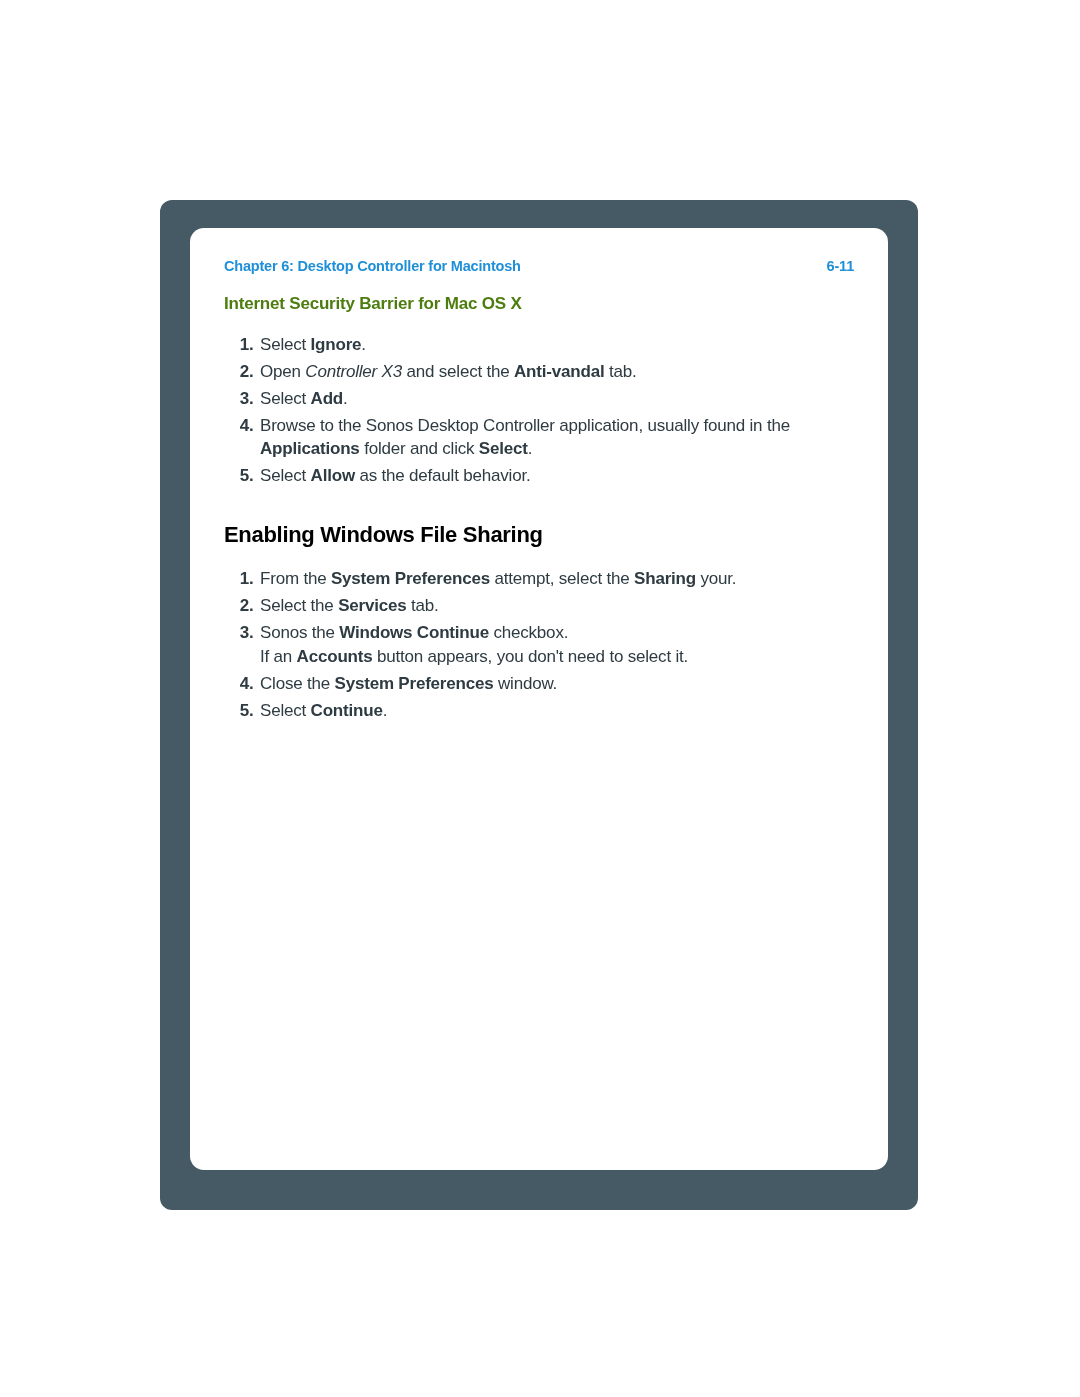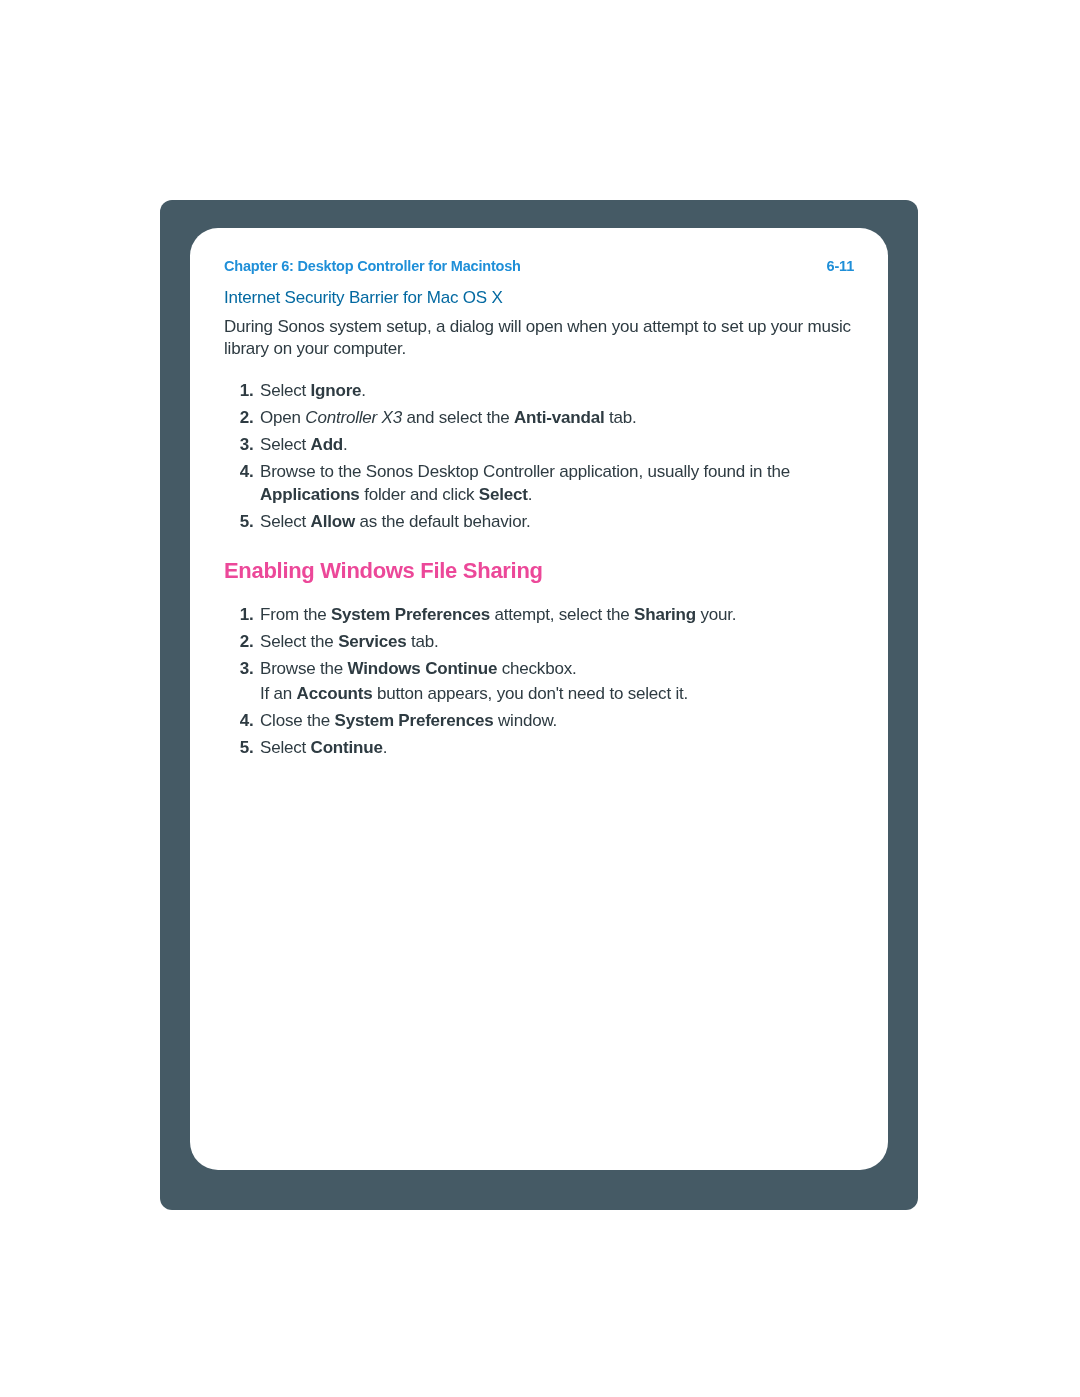--- a/index.html
+++ b/index.html
@@ -28,42 +28,42 @@
     border-radius: 12px;
     box-sizing: border-box;
   }
   .page {
     position: absolute;
     left: 30px;
     top: 28px;
     right: 30px;
     bottom: 40px;
     background: #ffffff;
-    border-radius: 28px;
+    border-radius: 14px;
     box-sizing: border-box;
     padding: 30px 34px 34px 34px;
   }
   .hdr {
     display: flex;
     justify-content: space-between;
     align-items: baseline;
     font-size: 14.5px;
     font-weight: 700;
     color: #1f8fd8;
     letter-spacing: -0.2px;
   }
   .hdr .pgnum {
     color: #1f8fd8;
     font-weight: 700;
   }
   .h3 {
-    margin-top: 14px;
+    margin-top: 20px;
     font-size: 17px;
-    font-weight: 400;
-    color: #0369a1;
+    font-weight: 700;
+    color: #4d7c0f;
     letter-spacing: -0.2px;
   }
   .para {
     margin-top: 8px;
     font-size: 17px;
     line-height: 1.3;
     letter-spacing: -0.2px;
     color: #2e3b42;
   }
   ol.steps {
@@ -77,45 +77,44 @@
   ol.steps li {
     padding-left: 2px;
     margin-bottom: 4px;
   }
   ol.steps li::marker {
     font-weight: 700;
   }
   .b { font-weight: 700; }
   .i { font-style: italic; }
   .h2blue {
-    margin-top: 24px;
+    margin-top: 34px;
     font-size: 22px;
     font-weight: 700;
-    color: #ec4899;
+    color: #000000;
     letter-spacing: -0.3px;
   }
   .sub {
     margin-top: 2px;
   }
 </style>
 </head>
 <body>
 
 <div class="stage">
   <div class="frame">
     <div class="page">
 
       <div class="hdr">
         <span>Chapter 6:  Desktop Controller for Macintosh</span>
         <span class="pgnum">6-11</span>
       </div>
 
       <div class="h3">Internet Security Barrier for Mac OS X</div>
 
-      <div class="para">During Sonos system setup, a dialog will open when you attempt to set up your music library on your computer.</div>
 
       <ol class="steps">
         <li>
           <span>Select </span><span class="b">Ignore</span><span>.</span>
         </li>
         <li>
           <span>Open </span><span class="i">Controller X3</span><span> and select the </span><span class="b">Anti-vandal</span><span> tab.</span>
         </li>
         <li>
           <span>Select </span><span class="b">Add</span><span>.</span>
@@ -131,21 +130,21 @@
       <div class="h2blue">Enabling Windows File Sharing</div>
 
       <ol class="steps">
         <li>
           <span>From the </span><span class="b">System Preferences</span><span> attempt, select the </span><span class="b">Sharing</span><span> your.</span>
         </li>
         <li>
           <span>Select the </span><span class="b">Services</span><span> tab.</span>
         </li>
         <li>
-          <span>Browse the </span><span class="b">Windows Continue</span><span> checkbox.</span>
+          <span>Sonos the </span><span class="b">Windows Continue</span><span> checkbox.</span>
           <div class="sub">
             <span>If an </span><span class="b">Accounts</span><span> button appears, you don't need to select it.</span>
           </div>
         </li>
         <li>
           <span>Close the </span><span class="b">System Preferences</span><span> window.</span>
         </li>
         <li>
           <span>Select </span><span class="b">Continue</span><span>.</span>
         </li>

